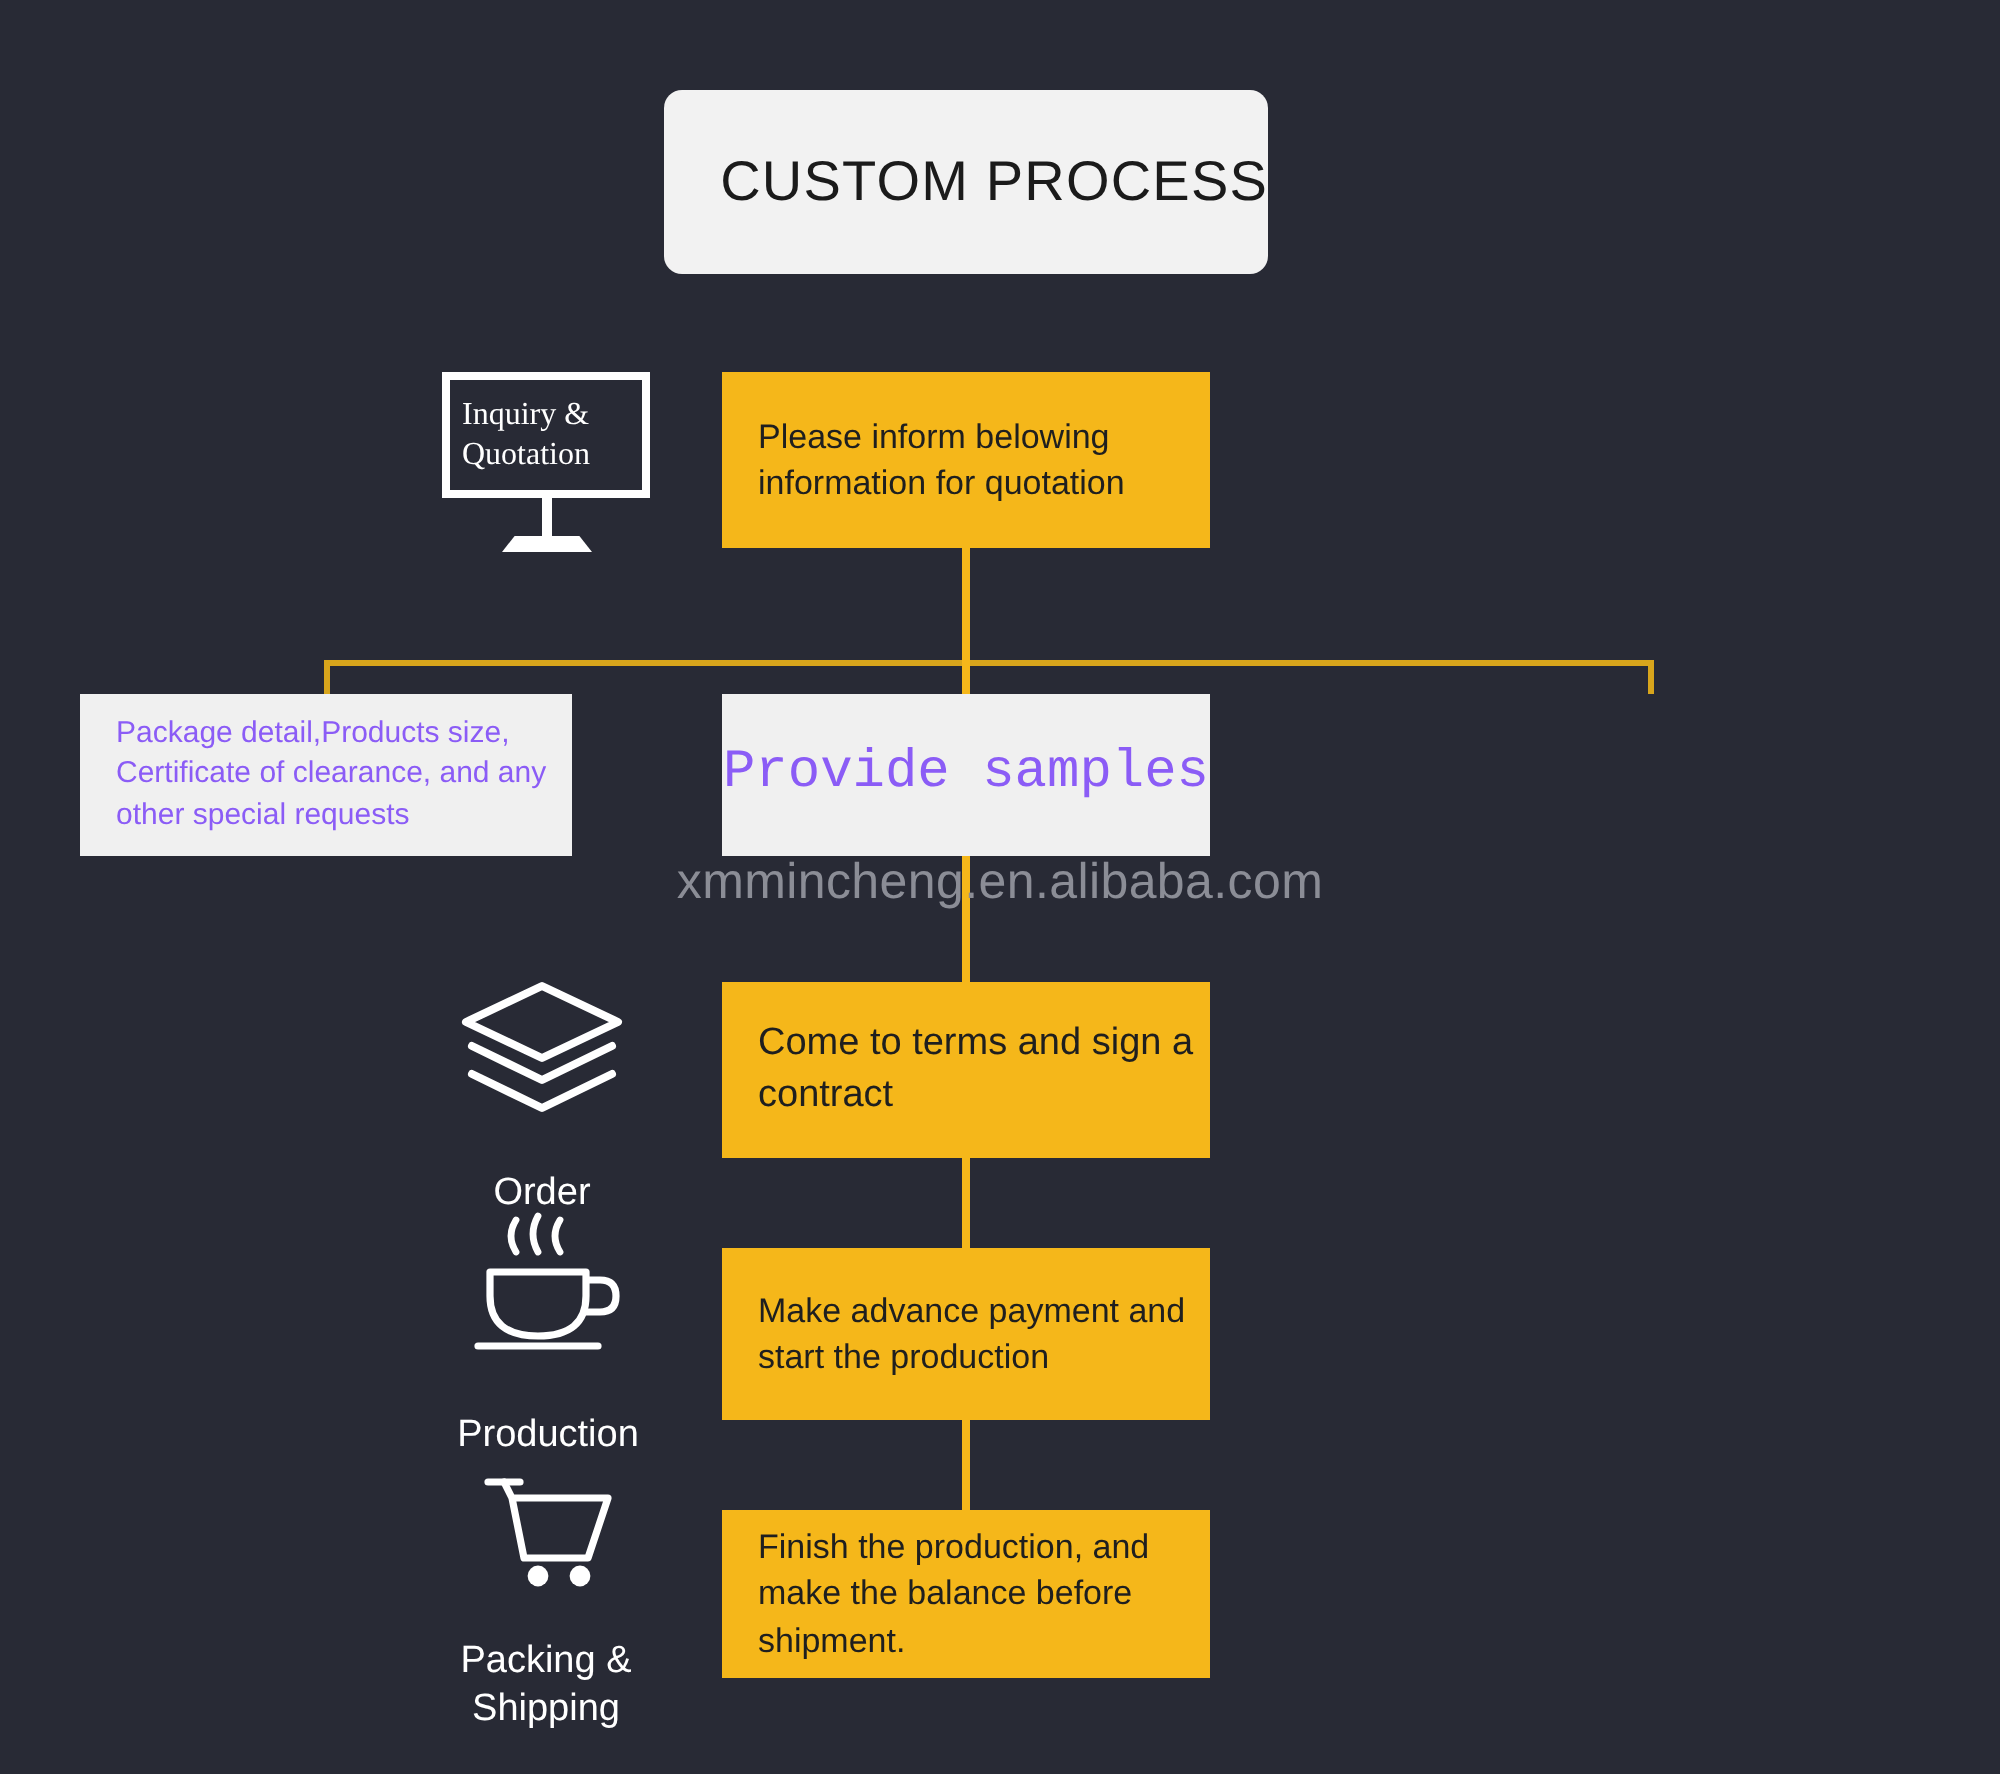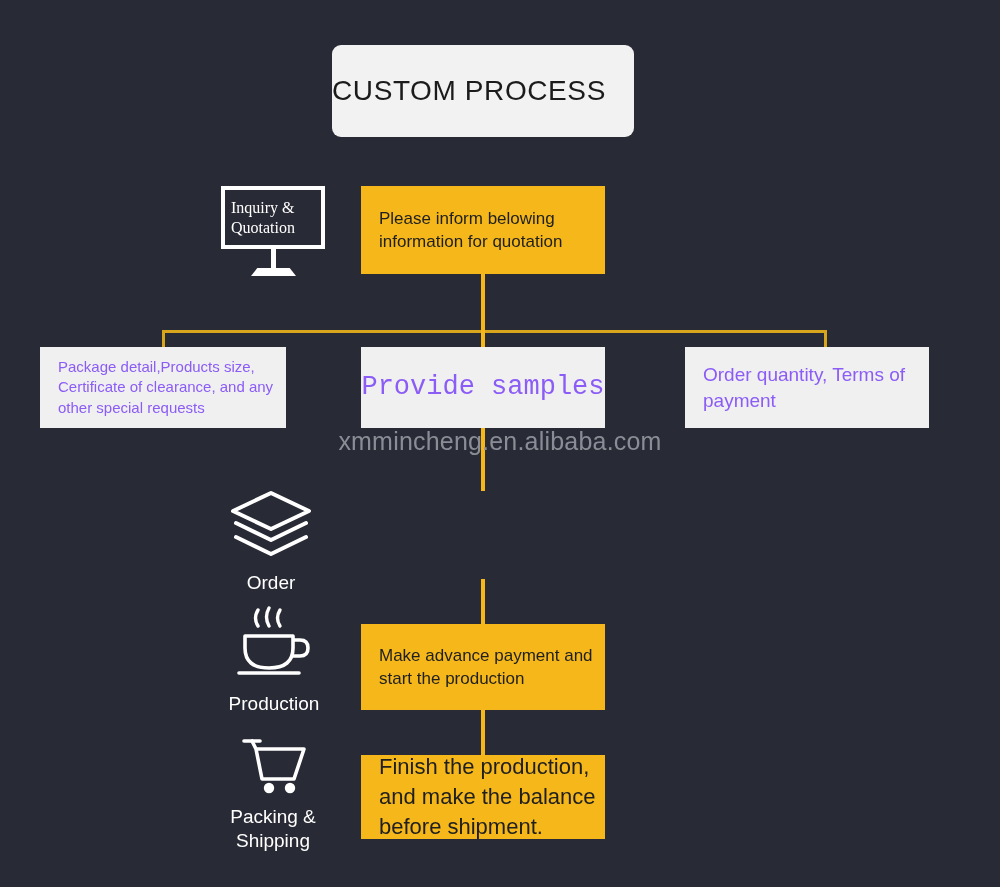--- a/index.html
+++ b/index.html
@@ -20,21 +20,21 @@
   .title-box {
     position: absolute;
     left: 332px;
     top: 45px;
     width: 302px;
     height: 92px;
     background: #f2f2f2;
     border-radius: 9px;
     display: flex;
     align-items: center;
-    justify-content: flex-start;
+    justify-content: flex-end;
   }
   .title-box .title-text {
     font-size: 28px;
     color: #1b1b1b;
     letter-spacing: 0.6px;
     font-weight: 400;
   }
 
   
   .box {
@@ -101,21 +101,21 @@
     flex-direction: column;
     align-items: center;
     width: 150px;
   }
   .stage-icon .glyph { display: block; }
   .stage-icon .label {
     color: #ffffff;
     font-size: 19px;
     line-height: 1.25;
     text-align: center;
-    margin-top: 10px;
+    margin-top: 24px;
     white-space: pre-line;
   }
 
   
   .watermark {
     position: absolute;
     left: 0;
     top: 427px;
     width: 1000px;
     text-align: center;
@@ -156,35 +156,35 @@
   <div class="v-line dim" style="left:824px; top:330px; width:3px; height:17px;"></div>
 
   <div class="box light pad-l" style="left:40px; top:347px; width:246px; height:81px; font-size:15px;">
     <span class="txt">Package detail,Products size, Certificate of clearance, and any other special requests</span>
   </div>
 
   <div class="box light center" style="left:361px; top:347px; width:244px; height:81px; font-size:27px;font-family:Liberation Mono, monospace;">
     <span class="txt">Provide samples</span>
   </div>
 
-  <div class="box light pad-l" style="left:685px; top:347px; width:244px; height:81px; font-size:19px;">
-    <span class="txt">Order quantity, Terms of payment</span>
-  </div>
 
   <div class="v-line" style="left:481px; top:428px; width:4px; height:63px;"></div>
 
   <div class="stage-icon" style="left:196px; top:489px;">
     <svg class="glyph" width="86" height="72" viewBox="0 0 86 72">
       <polygon points="43,4 81,22 43,40 5,22" fill="none" stroke="#ffffff" stroke-width="4" stroke-linejoin="round"></polygon>
       <polyline points="8,34 43,51 78,34" fill="none" stroke="#ffffff" stroke-width="4" stroke-linejoin="round" stroke-linecap="round"></polyline>
       <polyline points="8,48 43,65 78,48" fill="none" stroke="#ffffff" stroke-width="4" stroke-linejoin="round" stroke-linecap="round"></polyline>
     </svg>
     <span class="label">Order</span>
   </div>
 
+  <div class="box amber pad-l" style="left:361px; top:491px; width:244px; height:88px; font-size:19px;">
+    <span class="txt">Come to terms and sign a contract</span>
+  </div>
 
   <div class="v-line" style="left:481px; top:579px; width:4px; height:45px;"></div>
 
   <div class="stage-icon" style="left:199px; top:606px;">
     <svg class="glyph" width="84" height="76" viewBox="0 0 84 76">
       <path d="M26 4 Q21 12 26 20" fill="none" stroke="#ffffff" stroke-width="3.4" stroke-linecap="round"></path>
       <path d="M37 2 Q32 11 37 20" fill="none" stroke="#ffffff" stroke-width="3.4" stroke-linecap="round"></path>
       <path d="M48 4 Q43 12 48 20" fill="none" stroke="#ffffff" stroke-width="3.4" stroke-linecap="round"></path>
       <path d="M13 30 L61 30 L61 42 Q61 62 37 62 Q13 62 13 42 Z" fill="none" stroke="#ffffff" stroke-width="3.6" stroke-linejoin="round"></path>
       <path d="M61 34 L68 34 Q76 34 76 42 Q76 50 68 50 L61 50" fill="none" stroke="#ffffff" stroke-width="3.6" stroke-linejoin="round"></path>
@@ -203,19 +203,19 @@
     <svg class="glyph" width="82" height="60" viewBox="0 0 82 60">
       <line x1="12" y1="6" x2="28" y2="6" stroke="#ffffff" stroke-width="3.6" stroke-linecap="round"></line>
       <path d="M20 6 L24 14 L72 14 L62 44 L30 44 L24 14" fill="none" stroke="#ffffff" stroke-width="3.6" stroke-linejoin="round" stroke-linecap="round"></path>
       <circle cx="37" cy="53" r="5.2" fill="#ffffff"></circle>
       <circle cx="58" cy="53" r="5.2" fill="#ffffff"></circle>
     </svg>
     <span class="label">Packing &amp;
 Shipping</span>
   </div>
 
-  <div class="box amber pad-l" style="left:361px; top:755px; width:244px; height:84px; font-size:22px;">
+  <div class="box amber pad-l" style="left:361px; top:755px; width:244px; height:84px; font-size:17px;">
     <span class="txt">Finish the production, and make the balance before shipment.</span>
   </div>
 
   <div class="watermark">xmmincheng.en.alibaba.com</div>
 
 </div>
 
 </body></html>

